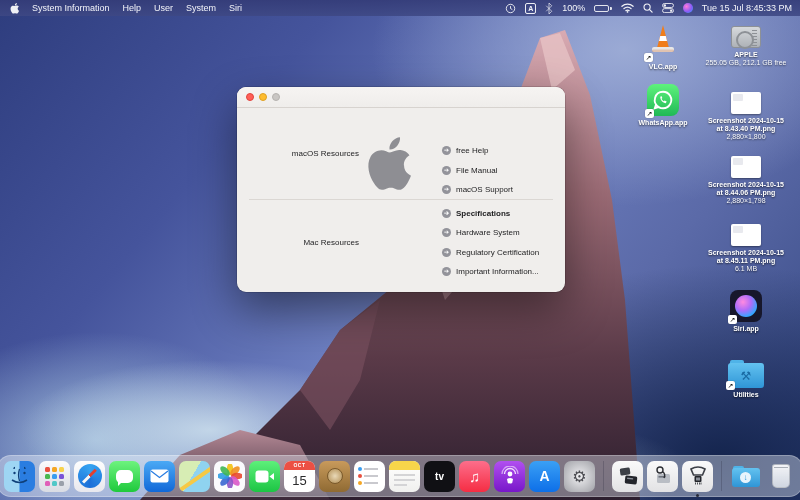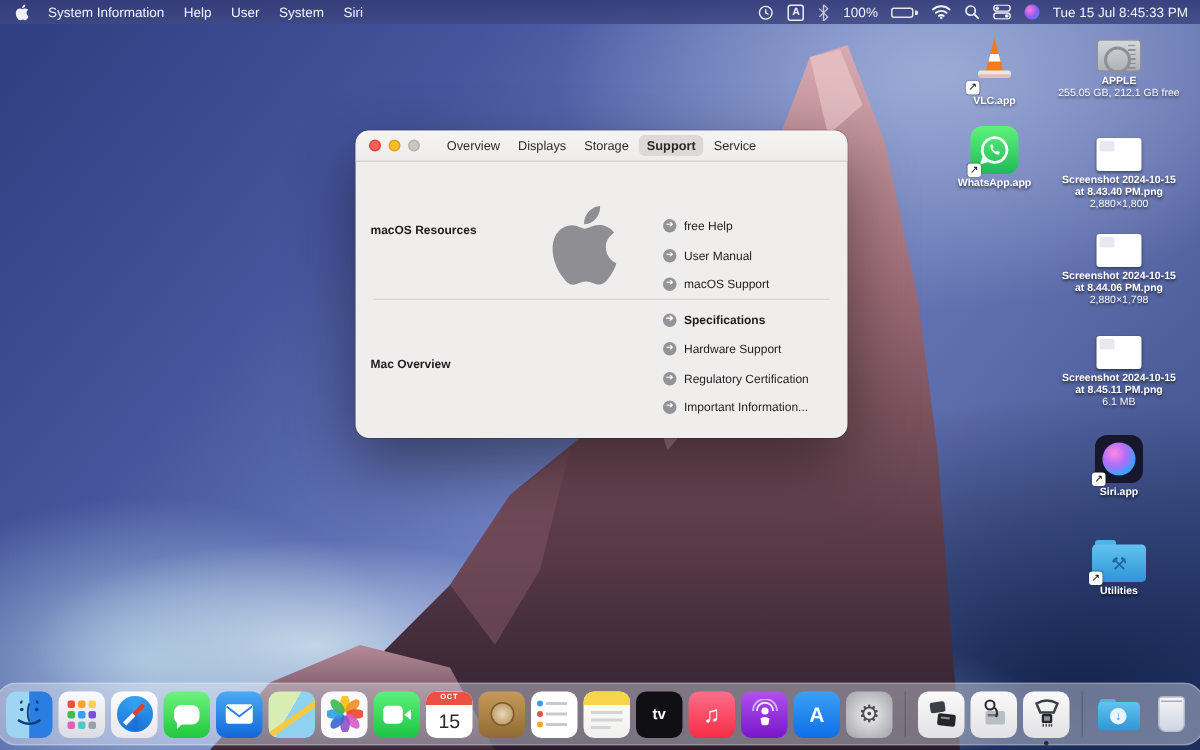--- a/index.html
+++ b/index.html
@@ -43,22 +43,22 @@
   .lights { display:flex; gap:5px; padding-left:9px; }
   .light { width:8px; height:8px; border-radius:50%; }
   .l-red { background:#ff5f57; border:.5px solid #e0443e; }
   .l-yellow { background:#febc2e; border:.5px solid #dea023; }
   .l-gray { background:#c9c6c3; border:.5px solid #b5b2af; }
   .tabs { position:absolute; left:50%; transform:translateX(-50%); display:flex; gap:2px; }
   .tab { font-size:8.5px; color:#2b2b2d; padding:2px 5px; border-radius:4px; white-space:nowrap; }
   .tab.sel { background:#dcd9d6; font-weight:bold; }
 
   .sect { position:absolute; left:0; width:328px; }
-  .sect-label { position:absolute; left:10px; width:112px; text-align:left;
-    font-size:8px; font-weight:bold; color:#1d1d1f; }
+  .sect-label { position:absolute; left:10px; width:112px; text-align:right;
+    font-size:8px; font-weight:normal; color:#1d1d1f; }
   .divider { position:absolute; left:12px; right:12px; top:112px; height:1px; background:#dbd7d3; }
   .linkrow { position:absolute; left:205px; display:flex; align-items:center; gap:5px; cursor:pointer; }
   .linkrow .circ { width:9px; height:9px; border-radius:50%; background:#93939a; color:#fff;
     font-size:6px; line-height:9px; text-align:center; flex:0 0 auto; }
   .linkrow .ltxt { font-size:8px; color:#1d1d1f; white-space:nowrap; }
 
   #apple-logo { position:absolute; left:128px; top:29px; }
 
   
   .dicon-wrap { position:absolute; width:92px; display:flex; flex-direction:column; align-items:center; z-index:5; cursor:default; }
@@ -317,62 +317,55 @@
     <span class="dlabel">Utilities</span>
   </div>
 
   <div id="win">
     <div id="titlebar">
       <div class="lights">
         <span class="light l-red"></span>
         <span class="light l-yellow"></span>
         <span class="light l-gray"></span>
       </div>
-      <div class="tabs">
-        <span class="tab">Overview</span>
-        <span class="tab">Displays</span>
-        <span class="tab">Storage</span>
-        <span class="tab sel">Support</span>
-        <span class="tab">Service</span>
-      </div>
     </div>
 
     <div class="sect" style="top:21px; height:91px;">
       <span class="sect-label" style="top:41px;">macOS Resources</span>
       <span id="apple-logo">
         <svg width="46" height="55" viewBox="0 0 20 24.5" fill="#8e8e93">
             <path d="M17.05 12.54c-.03-2.94 2.4-4.35 2.51-4.42-1.37-2-3.5-2.28-4.25-2.31-1.81-.18-3.53 1.06-4.45 1.06-.92 0-2.33-1.03-3.83-1-1.97.03-3.79 1.15-4.8 2.91-2.05 3.56-.52 8.82 1.47 11.71 1 1.45 2.15 3.08 3.68 3.02 1.48-.06 2.04-.95 3.83-.95 1.79 0 2.29.95 3.85.92 1.59-.03 2.6-1.47 3.57-2.93 1.12-1.68 1.58-3.3 1.61-3.39-.04-.01-3.08-1.18-3.11-4.62zM14.13 3.89c.82-.99 1.37-2.37 1.22-3.74-1.18.05-2.6.78-3.45 1.77-.76.88-1.42 2.28-1.24 3.62 1.32.1 2.65-.67 3.47-1.65z"></path>
           </svg>
       </span>
       <div class="linkrow" style="top:38px;">
         <span class="circ">➔</span>
         <span class="ltxt">free Help</span>
       </div>
       <div class="linkrow" style="top:58px;">
         <span class="circ">➔</span>
-        <span class="ltxt">User Manual</span>
+        <span class="ltxt">File Manual</span>
       </div>
       <div class="linkrow" style="top:77px;">
         <span class="circ">➔</span>
         <span class="ltxt">macOS Support</span>
       </div>
     </div>
 
     <div class="divider"></div>
 
     <div class="sect" style="top:113px; height:92px;">
-      <span class="sect-label" style="top:38px;">Mac Overview</span>
+      <span class="sect-label" style="top:38px;">Mac Resources</span>
 
       <div class="linkrow" style="top:9px;font-weight:bold;">
         <span class="circ">➔</span>
         <span class="ltxt">Specifications</span>
       </div>
       <div class="linkrow" style="top:28px;">
         <span class="circ">➔</span>
-        <span class="ltxt">Hardware Support</span>
+        <span class="ltxt">Hardware System</span>
       </div>
       <div class="linkrow" style="top:48px;">
         <span class="circ">➔</span>
         <span class="ltxt">Regulatory Certification</span>
       </div>
       <div class="linkrow" style="top:67px;">
         <span class="circ">➔</span>
         <span class="ltxt">Important Information...</span>
       </div>
     </div>

